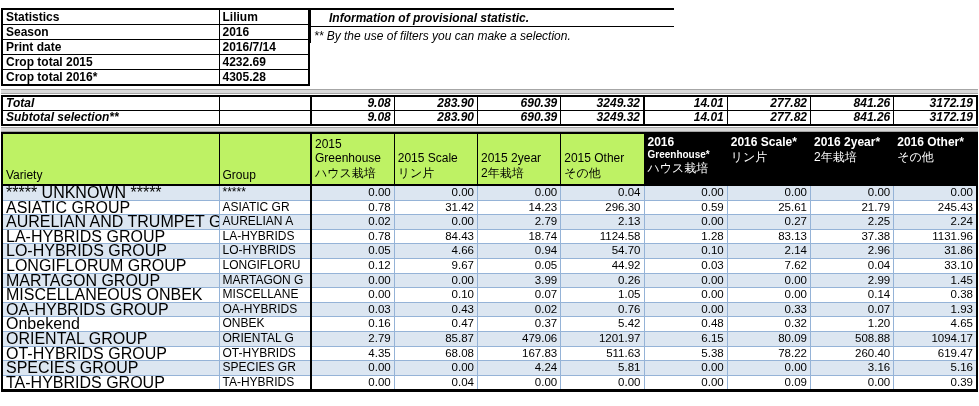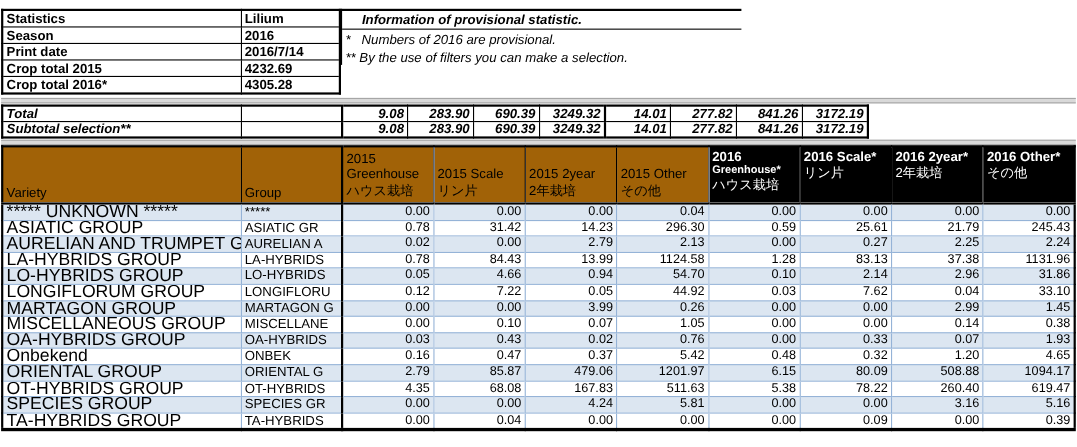--- a/index.html
+++ b/index.html
@@ -17,28 +17,28 @@
   
   .notes { position:absolute; left:310px; top:8px; width:364px; border-top:2px solid #000; border-left:1px solid #000; font-size:12px; }
   .notes-title { font-weight:bold; font-style:italic; border-bottom:1px solid #000; padding:1px 18px 2px; height:17px; }
   .notes-line { font-style:italic; padding:2px 3px 0; white-space:pre; }
 
   
   .band { position:absolute; left:1px; width:977px; height:5px; background:#d9d9d9; border-top:1px solid #a6a6a6; border-bottom:1px solid #a6a6a6; }
   .band1 { top:89px; } .band2 { top:127px; }
 
   
-  .totals-table { position:absolute; left:1px; top:95px; width:789px; font-size:12px; font-weight:bold; font-style:italic; border:2px solid #000; }
+  .totals-table { position:absolute; left:1px; top:95px; width:977px; font-size:12px; font-weight:bold; font-style:italic; border:2px solid #000; }
   .totals-table td { border:1px solid #000; height:13px; line-height:13px; padding:0 3px; overflow:hidden; white-space:nowrap; background:#fff; }
   .totals-table td.num { text-align:right; }
   .totals-table td.sep-left { border-left:2px solid #000; }
 
   
   .main-table { position:absolute; left:1px; top:132px; width:977px; font-size:11.5px; border:2px solid #000; border-bottom:3px solid #000; }
-  .main-table th { border:1px solid #000; border-bottom:2px solid #000; background:#a16207; font-weight:normal; font-size:12px;
+  .main-table th { border:1px solid #000; border-bottom:2px solid #000; background:#bef264; font-weight:normal; font-size:12px;
                    text-align:left; vertical-align:bottom; padding:1px 3px 2px; height:52px; overflow:hidden; white-space:nowrap; }
   .main-table th.dark { background:var(--dark); color:#fff; vertical-align:top; }
   .main-table th.dark div:first-child { font-weight:bold; }
   .main-table th .shrink { font-size:10px; font-weight:bold; }
   .main-table th.th-group { border-right:2px solid #000; }
   .main-table td { height:13.6px; line-height:13.6px; padding:0 3px; overflow:hidden; white-space:nowrap;
                    border-top:1px solid var(--grid); border-left:1px solid var(--grid); background:#fff; }
   .main-table tr.stripe td { background:var(--stripe); }
   .main-table td.cell-num { text-align:right; }
   .main-table td.black-left { border-left:2px solid #000; }
@@ -74,21 +74,20 @@
         </tr>
         <tr>
           <td>Crop total 2016*</td>
           <td class="val">4305.28</td>
         </tr>
       </tbody>
   </table>
 
   <div class="notes">
     <div class="notes-title">Information of provisional statistic.</div>
-    <div class="notes-line">*   Numbers of 2016 are provisional.</div>
     <div class="notes-line">** By the use of filters you can make a selection.</div>
   </div>
 
   <div class="band band1"></div>
 
   <table class="totals-table">
     <colgroup>
       <col style="width:217px">
         <col style="width:92px">
       <col>
@@ -218,21 +217,21 @@
           <td class="cell-num">0.00</td>
           <td class="cell-num">0.27</td>
           <td class="cell-num">2.25</td>
           <td class="cell-num">2.24</td>
         </tr>
         <tr>
           <td class="cell-variety">LA-HYBRIDS GROUP</td>
           <td class="cell-group">LA-HYBRIDS</td>
           <td class="cell-num black-left">0.78</td>
           <td class="cell-num">84.43</td>
-          <td class="cell-num">13.99</td>
+          <td class="cell-num">18.74</td>
           <td class="cell-num">1124.58</td>
           <td class="cell-num">1.28</td>
           <td class="cell-num">83.13</td>
           <td class="cell-num">37.38</td>
           <td class="cell-num">1131.96</td>
         </tr>
         <tr class="stripe">
           <td class="cell-variety">LO-HYBRIDS GROUP</td>
           <td class="cell-group">LO-HYBRIDS</td>
           <td class="cell-num black-left">0.05</td>
@@ -241,42 +240,42 @@
           <td class="cell-num">54.70</td>
           <td class="cell-num">0.10</td>
           <td class="cell-num">2.14</td>
           <td class="cell-num">2.96</td>
           <td class="cell-num">31.86</td>
         </tr>
         <tr>
           <td class="cell-variety">LONGIFLORUM GROUP</td>
           <td class="cell-group">LONGIFLORU</td>
           <td class="cell-num black-left">0.12</td>
-          <td class="cell-num">7.22</td>
+          <td class="cell-num">9.67</td>
           <td class="cell-num">0.05</td>
           <td class="cell-num">44.92</td>
           <td class="cell-num">0.03</td>
           <td class="cell-num">7.62</td>
           <td class="cell-num">0.04</td>
           <td class="cell-num">33.10</td>
         </tr>
         <tr class="stripe">
           <td class="cell-variety">MARTAGON GROUP</td>
           <td class="cell-group">MARTAGON G</td>
           <td class="cell-num black-left">0.00</td>
           <td class="cell-num">0.00</td>
           <td class="cell-num">3.99</td>
           <td class="cell-num">0.26</td>
           <td class="cell-num">0.00</td>
           <td class="cell-num">0.00</td>
           <td class="cell-num">2.99</td>
           <td class="cell-num">1.45</td>
         </tr>
         <tr>
-          <td class="cell-variety">MISCELLANEOUS GROUP</td>
+          <td class="cell-variety">MISCELLANEOUS ONBEK</td>
           <td class="cell-group">MISCELLANE</td>
           <td class="cell-num black-left">0.00</td>
           <td class="cell-num">0.10</td>
           <td class="cell-num">0.07</td>
           <td class="cell-num">1.05</td>
           <td class="cell-num">0.00</td>
           <td class="cell-num">0.00</td>
           <td class="cell-num">0.14</td>
           <td class="cell-num">0.38</td>
         </tr>

